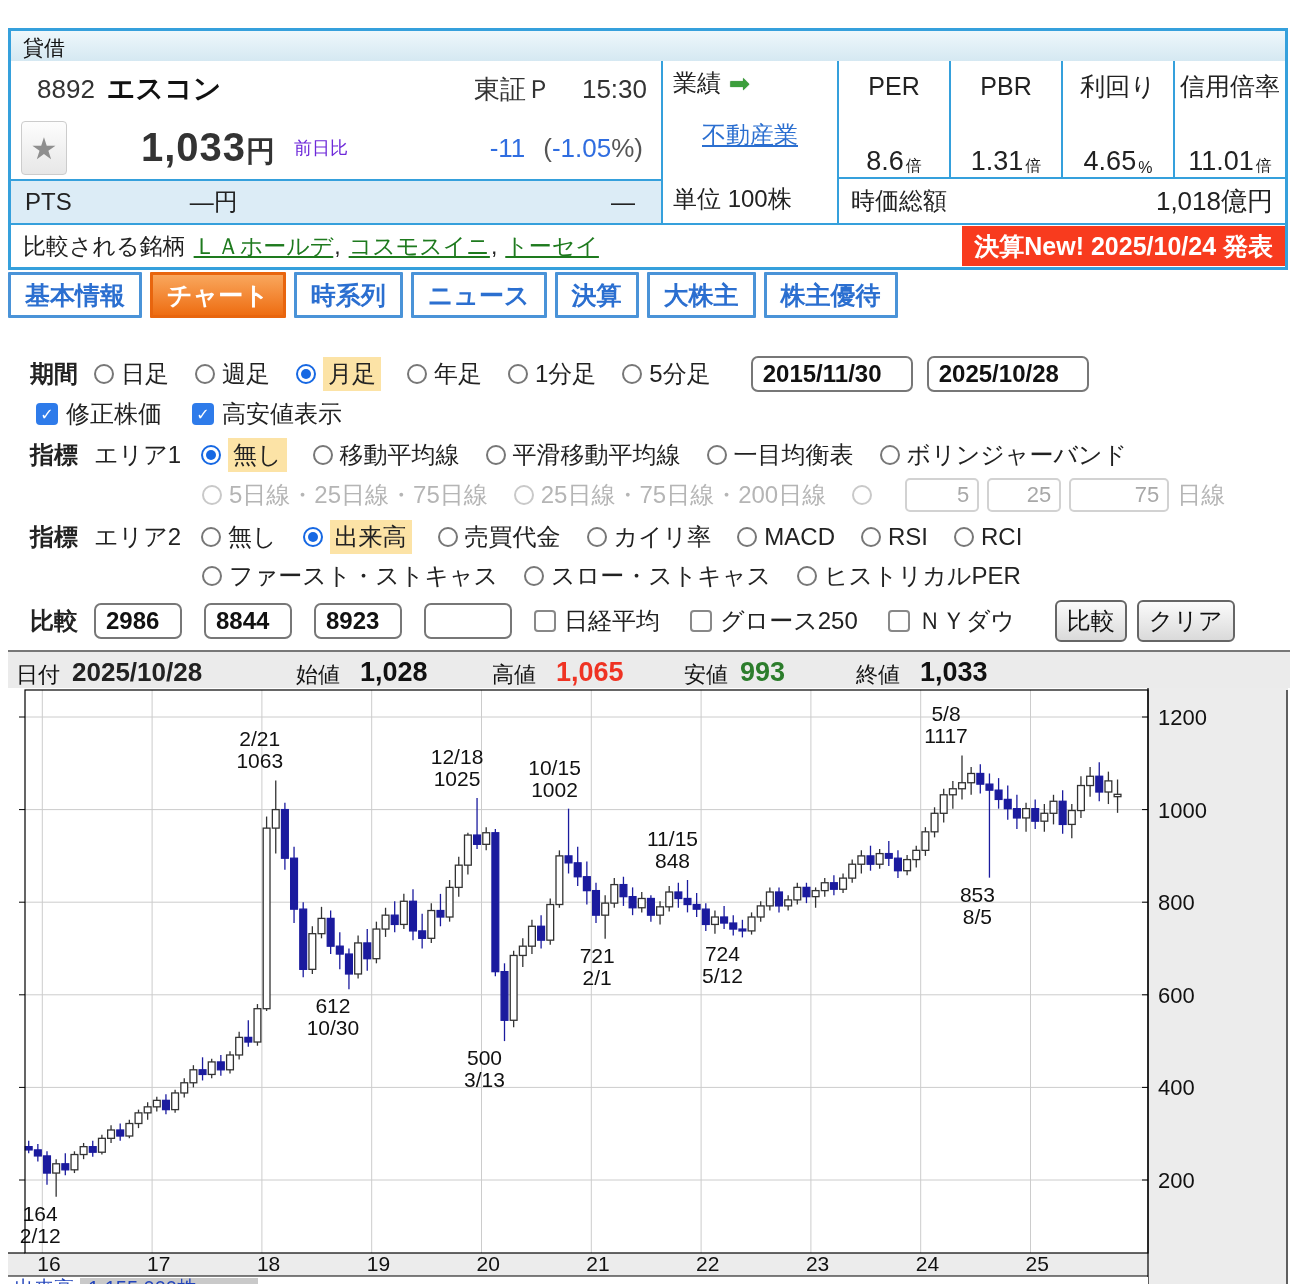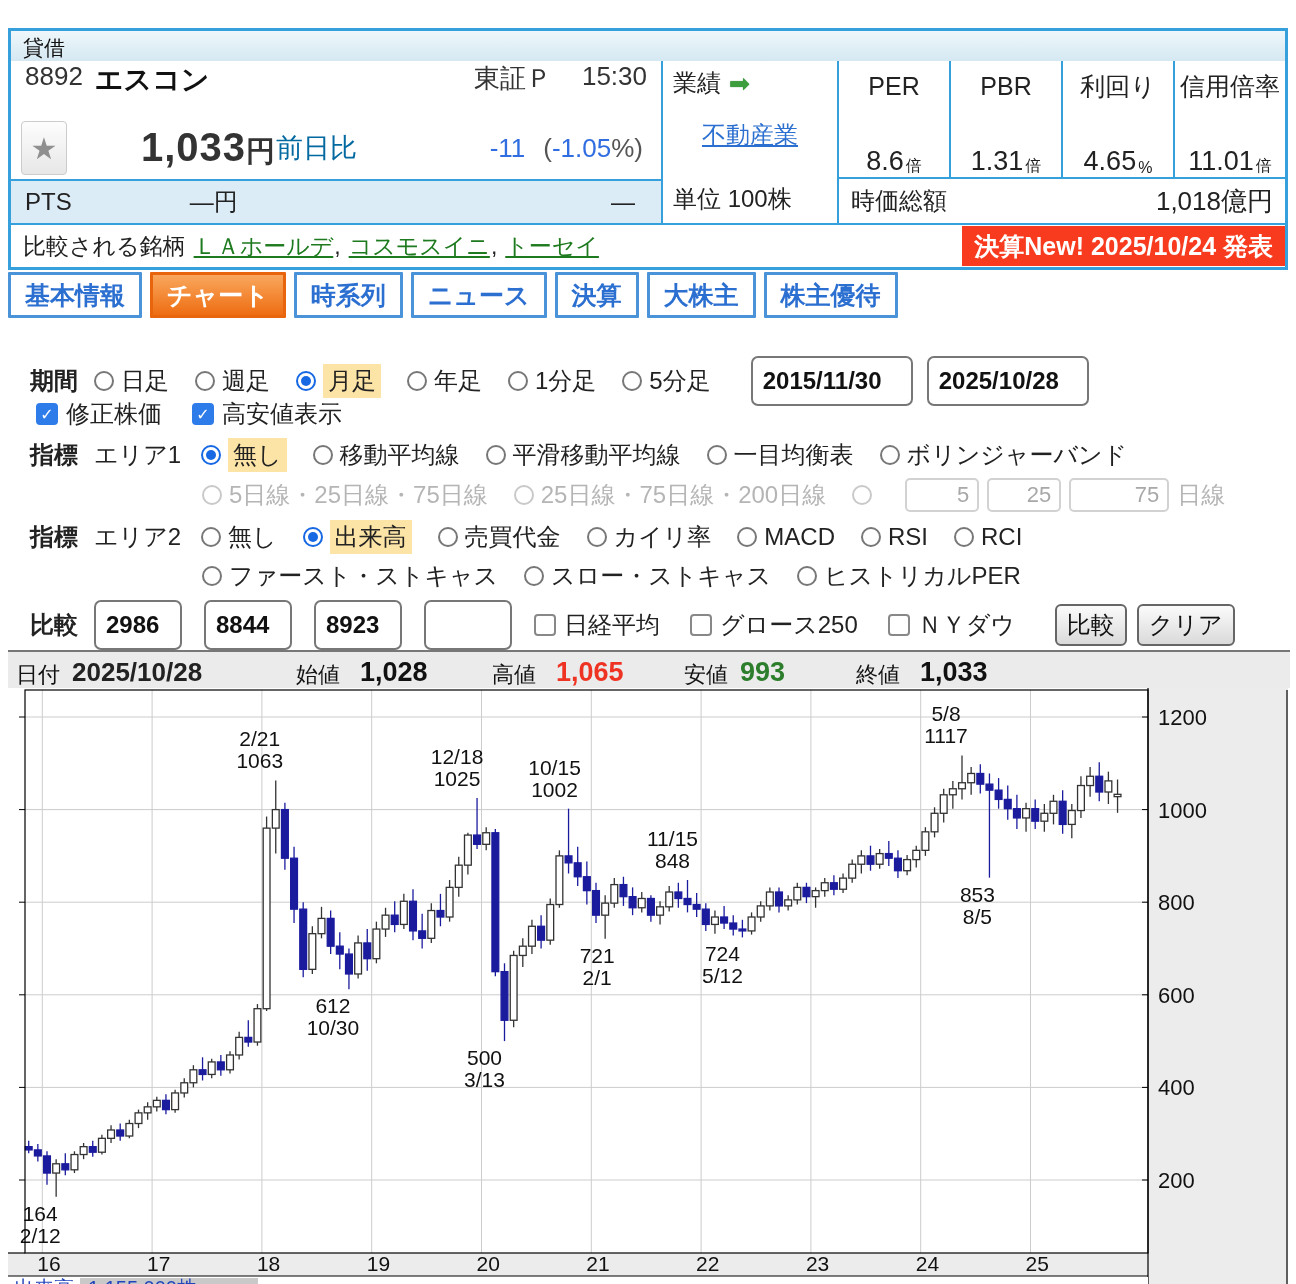--- a/index.html
+++ b/index.html
@@ -4,30 +4,30 @@
 <style>
   html,body{margin:0;padding:0;background:#fff}
   body{font-family:"Liberation Sans","DejaVu Sans",sans-serif;color:#222}
   #page{position:relative;width:1296px;height:1284px;overflow:hidden;background:#fff}
 
   
   .card{position:absolute;left:8px;top:28px;width:1274px;border:3px solid #35a0dc;background:#fff;box-sizing:content-box}
   .strip{height:30px;background:linear-gradient(#eef7fb,#d5e8f2);font-size:21px;color:#111;padding:3px 0 7px 12px;box-sizing:border-box}
   .cbody{display:flex;height:162px}
   .colL{width:650px;display:flex;flex-direction:column;flex:none}
-  .rowName{height:56px;display:flex;align-items:flex-start;padding:0 10px 0 14px;font-size:26px;color:#333}
+  .rowName{height:56px;display:flex;align-items:center;padding:0 10px 0 26px;font-size:26px;color:#333}
   .rowName .code{margin-right:12px}
   .rowName .name{font-weight:bold;font-size:28px;color:#111}
   .rowName .mkt{margin-left:auto;margin-right:30px}
   .rowName .time{margin-right:4px}
   .rowPrice{height:62px;display:flex;align-items:center;padding:0 10px}
   .star-btn{width:44px;height:52px;background:linear-gradient(#fdfdfd,#e7e7e7);border:1px solid #ccc;border-radius:4px;display:flex;align-items:center;justify-content:center;font-size:30px;color:#8f8f8f;cursor:pointer}
   .price{font-size:40px;font-weight:bold;color:#333;margin-left:74px;letter-spacing:1px}
   .price .yen{font-size:29px}
-  .zen{font-size:27px;color:#0369a1;}
+  .zen{font-size:18px;color:#6d28d9;margin-left:18px}
   .chg{font-size:26px;color:#555;margin-left:auto;margin-right:8px;white-space:nowrap}
   .chg .n{color:#2f6de0}
   .chg .pct{margin-left:18px}
   .rowPts{height:44px;background:#dcecf6;border-top:2px solid #35a0dc;display:flex;align-items:center;font-size:24px;color:#222;padding:0 14px;box-sizing:border-box}
   .rowPts .v{margin-left:118px}
   .rowPts .d{margin-left:auto;margin-right:12px}
   .vline{width:2px;background:#35a0dc;flex:none}
   .colM{width:174px;position:relative;font-size:24px;flex:none}
   .gyo{padding:6px 0 0 10px;display:flex;align-items:center;gap:8px}
   .arrow{color:#3c9e3c;font-size:25px;text-shadow:0 0 1px #1c6e1c}
@@ -60,21 +60,21 @@
   .ri{display:flex;align-items:center;margin-right:26px;cursor:pointer}
   .radio{width:20px;height:20px;border:2px solid #777;border-radius:50%;background:#fff;box-sizing:border-box;position:relative;flex:none;margin-right:7px}
   .radio.sel{border-color:#1668e3}
   .radio.sel::after{content:"";position:absolute;left:3px;top:3px;width:10px;height:10px;border-radius:50%;background:#1668e3}
   .radio.dis{border-color:#c9c9c9}
   .hl{background:#fce3a6;padding:1px 5px}
   .dis-label{color:#b5b5b5}
   .ci{display:flex;align-items:center;margin-right:30px;cursor:pointer}
   .cb{width:22px;height:22px;border-radius:4px;background:#2e7bea;color:#fff;font-size:16px;font-weight:bold;display:flex;align-items:center;justify-content:center;flex:none;margin-right:8px}
   .cb.off{background:#fff;border:2px solid #888;box-sizing:border-box}
-  .ti{border:2px solid #777;border-radius:7px;height:50px;font-size:24px;font-weight:bold;padding:8px 10px;font-family:inherit;box-sizing:border-box;color:#111}
+  .ti{border:2px solid #777;border-radius:7px;height:28px;font-size:24px;font-weight:bold;padding:16px 10px;font-family:inherit;box-sizing:border-box;color:#111}
   .ti.date{width:162px;margin-left:14px}
   .ti.small{width:88px;margin-right:22px}
   .ma-in{width:74px;height:34px;border:2px solid #d2d2d2;border-radius:5px;color:#a8a8a8;font-size:22px;text-align:right;padding:0 8px;box-sizing:border-box;font-family:inherit;margin-right:8px;background:#fff}
   .ma-in.wide{width:100px}
   .btn{height:42px;border:2px solid #666;border-radius:6px;background:linear-gradient(#fbfbfb,#dadada);font-size:24px;padding:0 10px;font-family:inherit;color:#111;margin-left:10px;cursor:pointer}
 
   
   .chart{position:absolute;left:8px;top:650px;width:1282px;height:482px}
   .chead{position:relative;height:38px;background:#ebebeb;border-top:2px solid #777;box-sizing:border-box}
   .chead span{position:absolute;top:5px}

